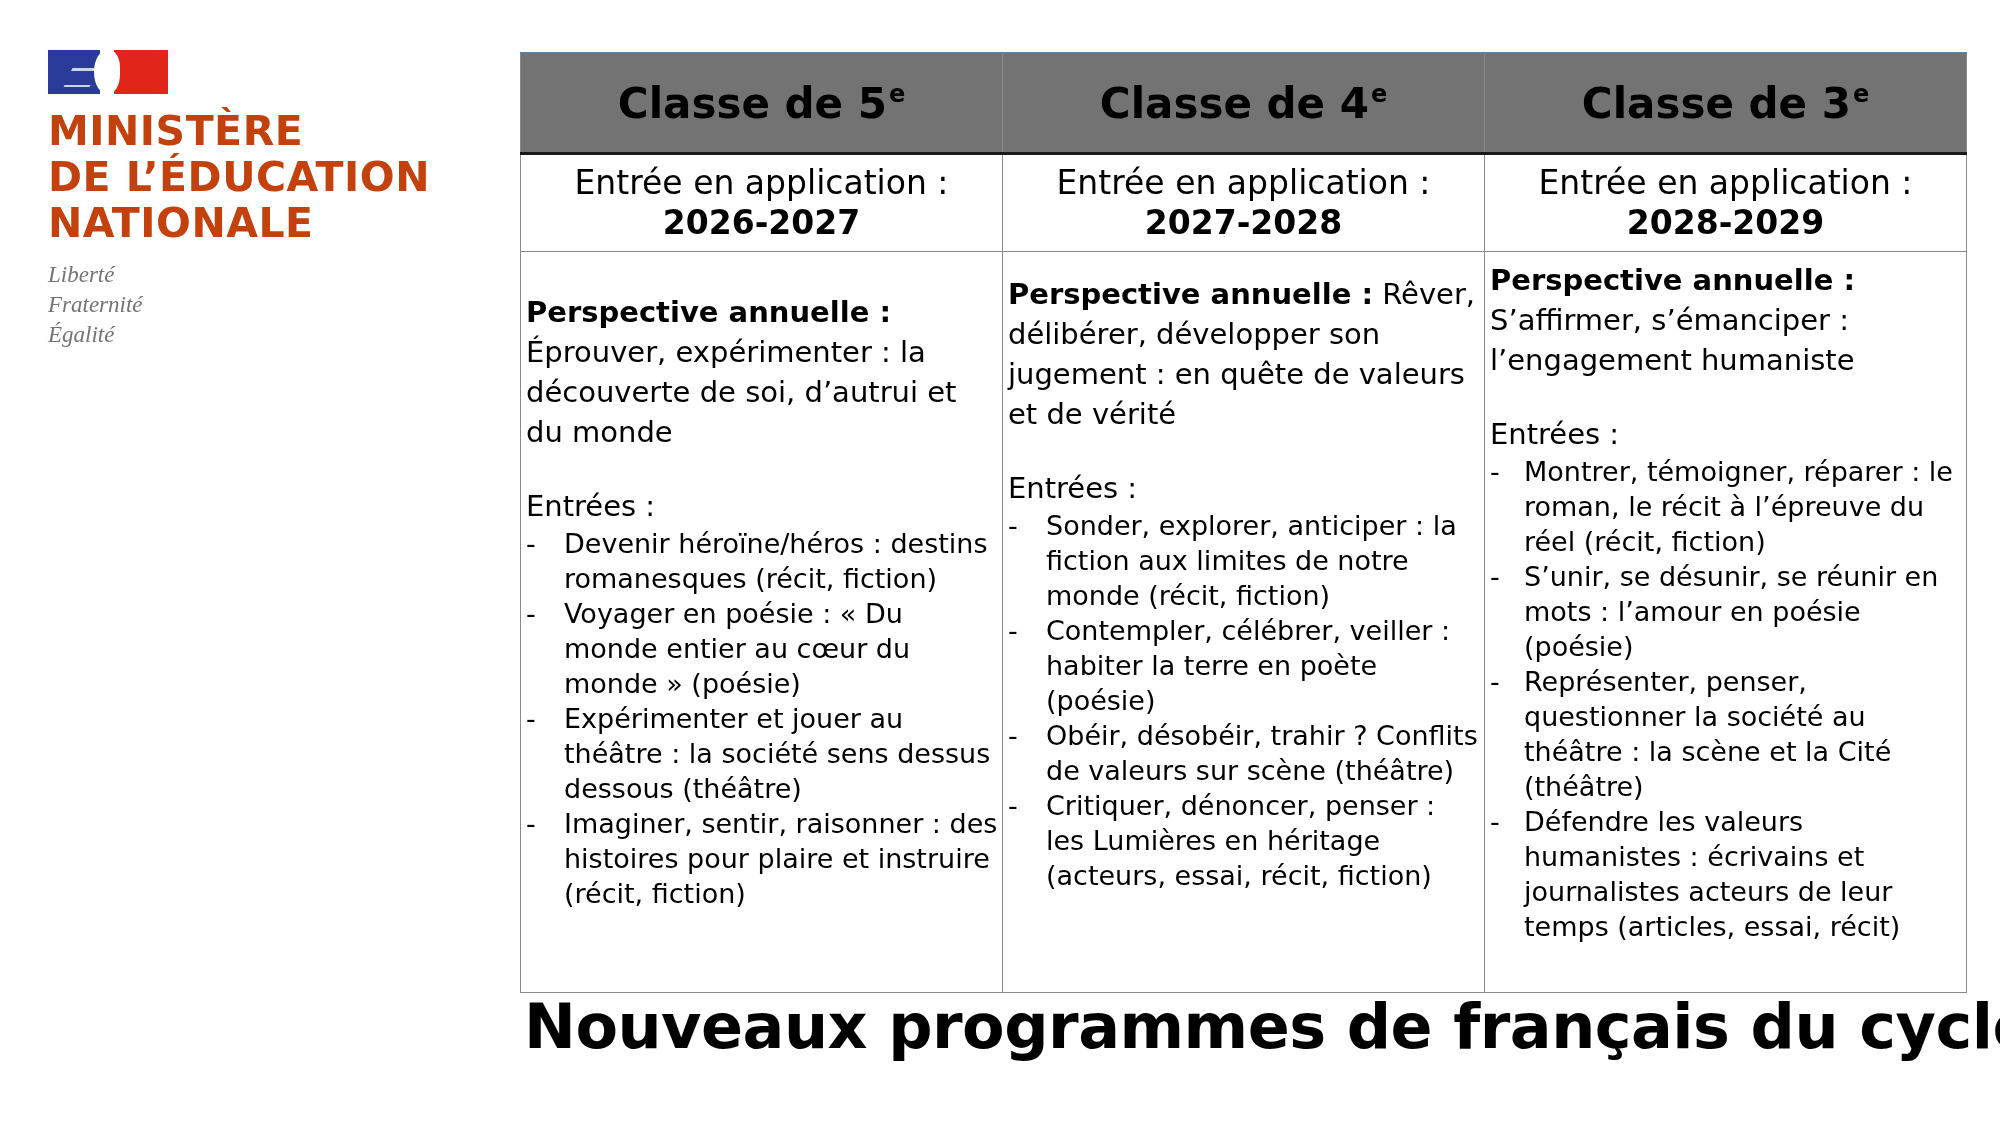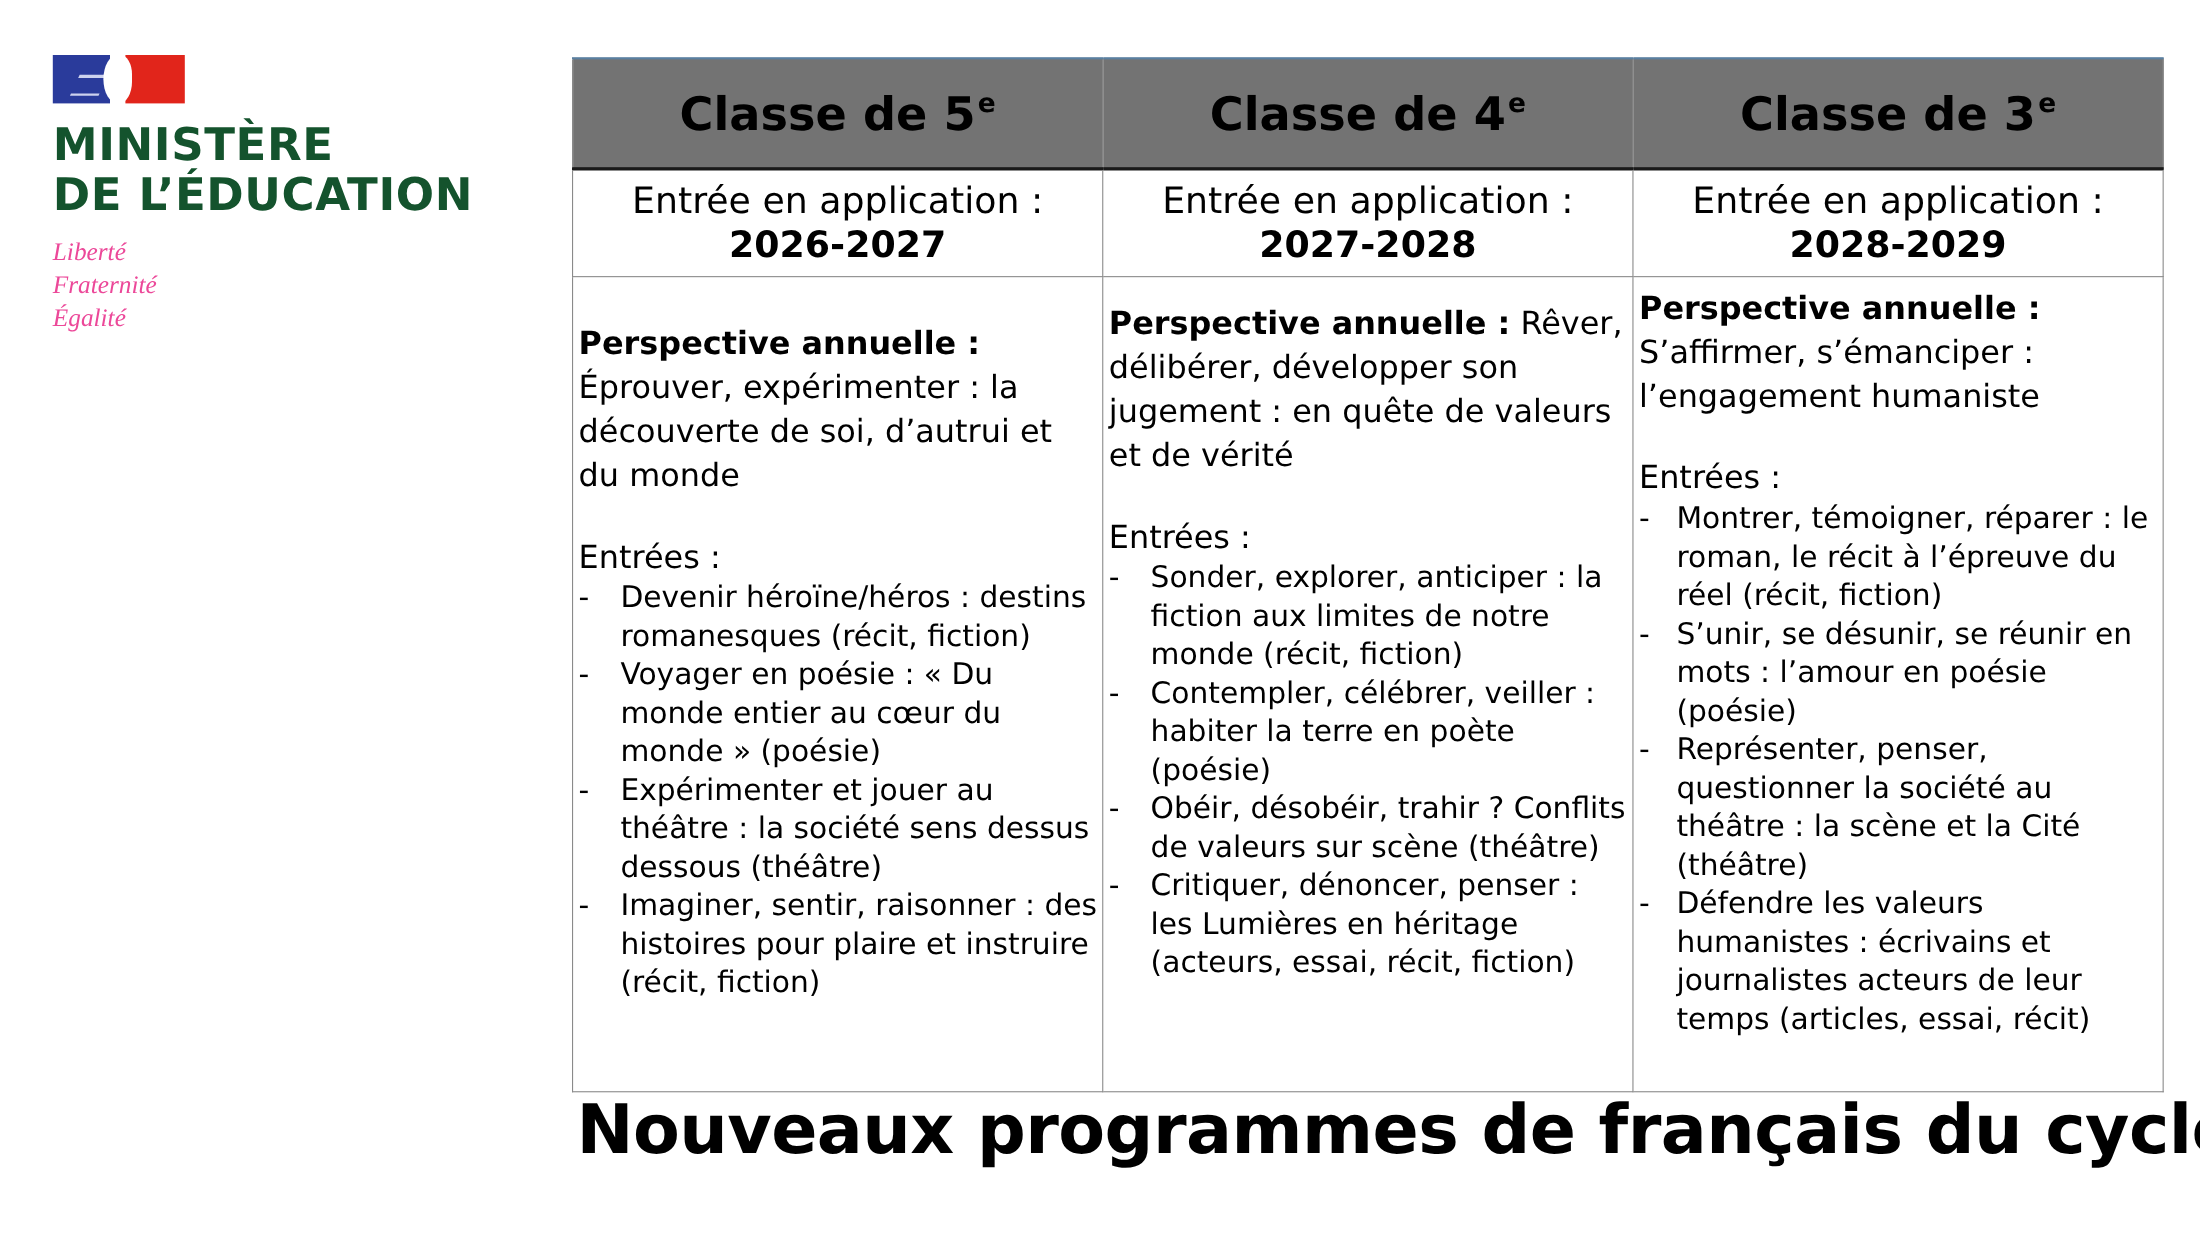--- a/index.html
+++ b/index.html
@@ -16,25 +16,25 @@
     .flag .profile {
       position: absolute; left: 46px; top: 0; width: 26px; height: 44px;
       background: #fff; border-radius: 50% 40% 45% 50%;
     }
     .flag .hand {
       position: absolute; left: 20px; top: 18px; width: 26px; height: 14px;
       border-top: 3px solid #cdd2ee; border-bottom: 2px solid #cdd2ee; transform: skewX(-25deg);
     }
     .ministry {
       margin-top: 14px; font-family: "DejaVu Sans", sans-serif; font-weight: bold;
-      font-size: 41px; line-height: 46px; letter-spacing: 0.5px; color: #14532d;
+      font-size: 41px; line-height: 46px; letter-spacing: 0.5px; color: #c2410c;
     }
     .motto {
       margin-top: 14px; font-family: "Liberation Serif", "DejaVu Serif", serif; font-style: italic;
-      font-size: 23px; line-height: 30px; color: #ec4899;
+      font-size: 23px; line-height: 30px; color: #737373;
     }
     
     .table {
       position: absolute; left: 520px; top: 52px; width: 1446px;
       border-collapse: collapse; table-layout: fixed;
     }
     .table th, .table td { border: 1.5px solid #8a8a8a; }
     .table th {
       background: #737373; height: 96px; font-family: "DejaVu Sans", sans-serif;
       font-weight: bold; font-size: 42px; text-align: center; vertical-align: middle;
@@ -75,20 +75,21 @@
     <div class="blue">
         <div class="hand"></div>
       </div>
     <div class="gap"></div>
     <div class="red"></div>
     <div class="profile"></div>
   </div>
   <div class="ministry">
     <div>MINISTÈRE</div>
     <div>DE L’ÉDUCATION</div>
+    <div>NATIONALE</div>
   </div>
   <div class="motto">
     <div>Liberté</div>
     <div>Fraternité</div>
     <div>Égalité</div>
   </div>
 </div>
 
 <table class="table">
   <colgroup>

